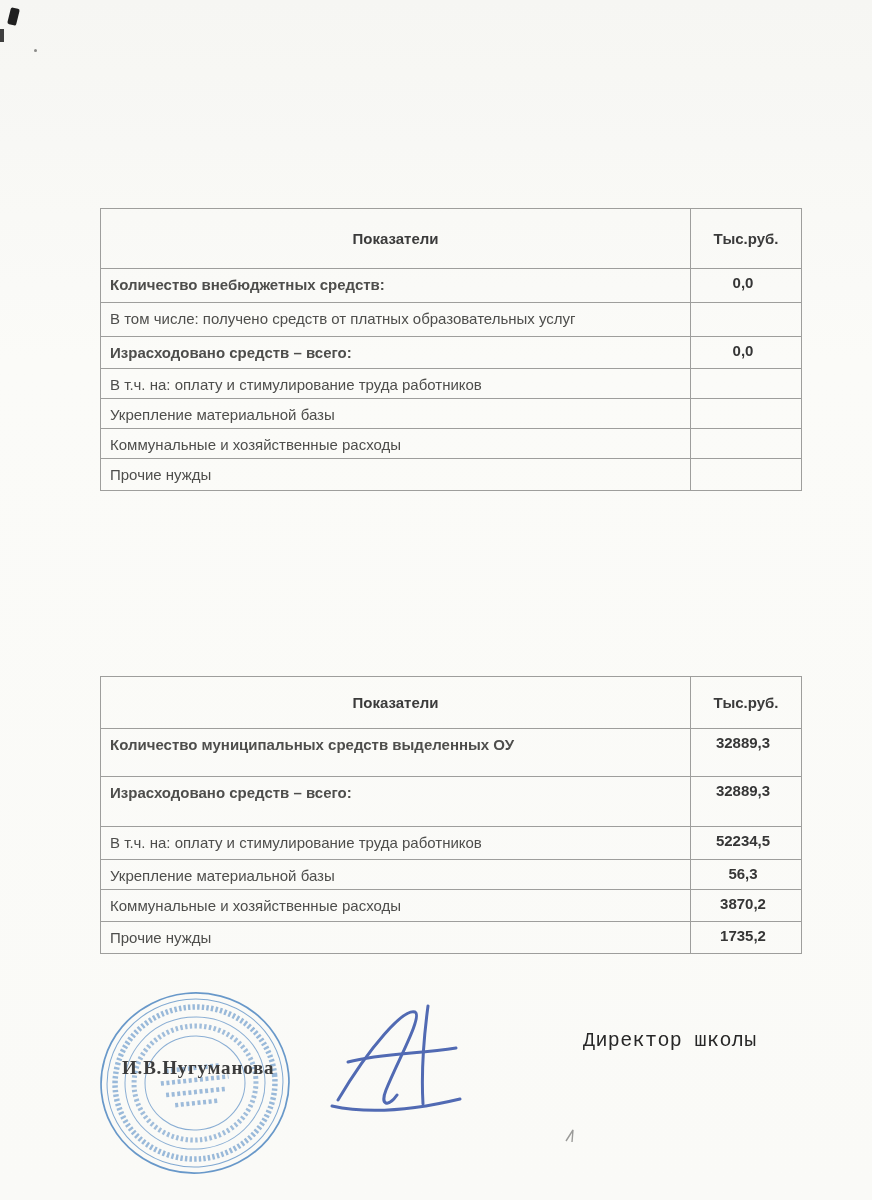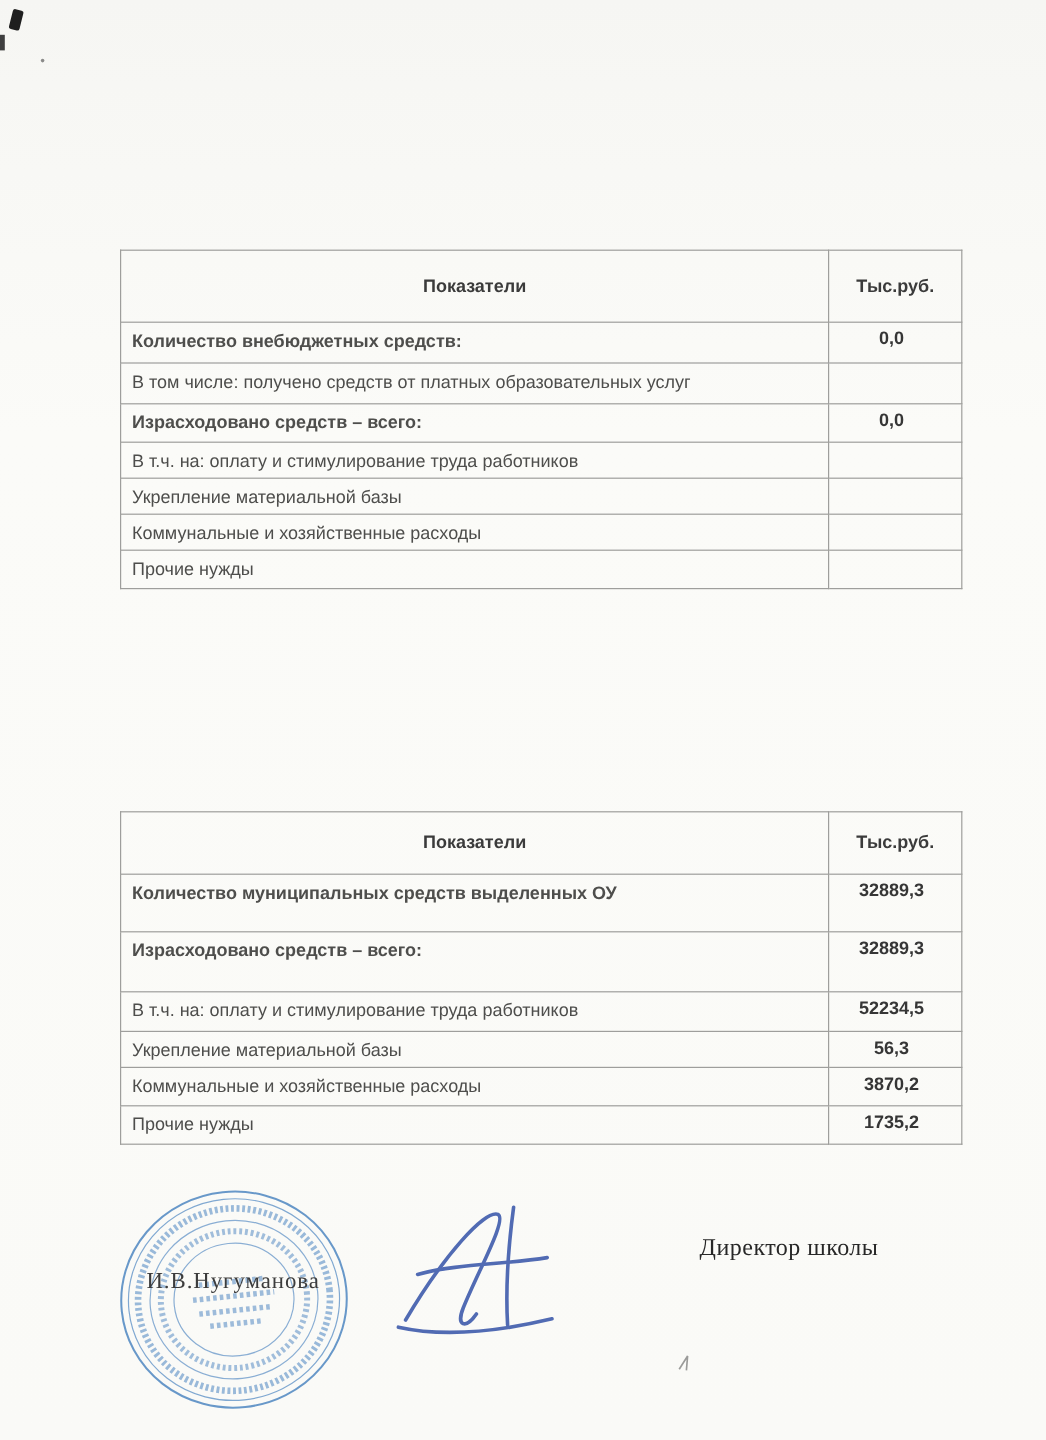--- a/index.html
+++ b/index.html
@@ -46,24 +46,24 @@
   tr.h50 td { height:50px; }
   tr.h33 td { height:33px; }
   tr.h30 td { height:30px; }
   .semib { font-weight:600; color:#3c3c3a; }
   .boldv { font-weight:bold; }
 
   
   .stamp { position:absolute; left:95px; top:988px; width:200px; height:190px; }
   .signer-name { position:absolute; left:122px; top:1057px; z-index:2;
                  font-family:"Liberation Serif", serif; font-size:19px;
-                 color:#3c3c3c; letter-spacing:.8px; }
+                 color:#3c3c3c; letter-spacing:.8px;font-weight:bold; }
   .signature { position:absolute; left:322px; top:998px; width:155px; height:118px; }
   .signer-title { position:absolute; left:583px; top:1029px;
-                  font-family:Liberation Serif, serif; font-size:20px;
+                  font-family:Liberation Mono, monospace; font-size:20px;
                   color:#272727; letter-spacing:.4px; }
 </style>
 </head>
 <body>
 
 <div class="page">
 
   <div class="artifact art-1"></div>
   <div class="artifact art-2"></div>
   <div class="artifact art-3"></div>

